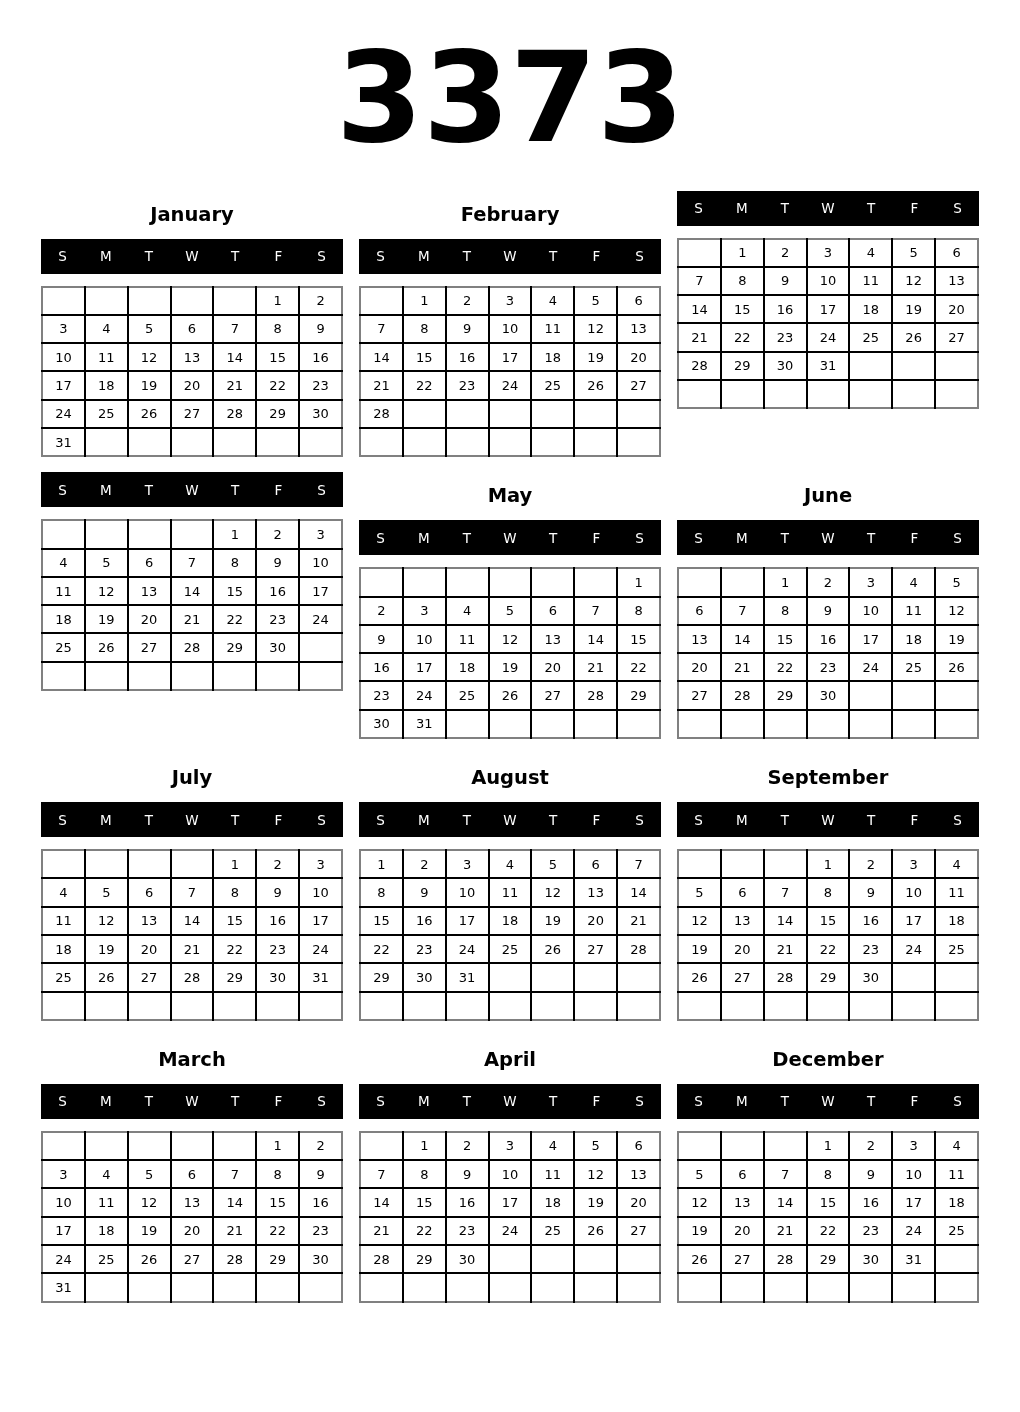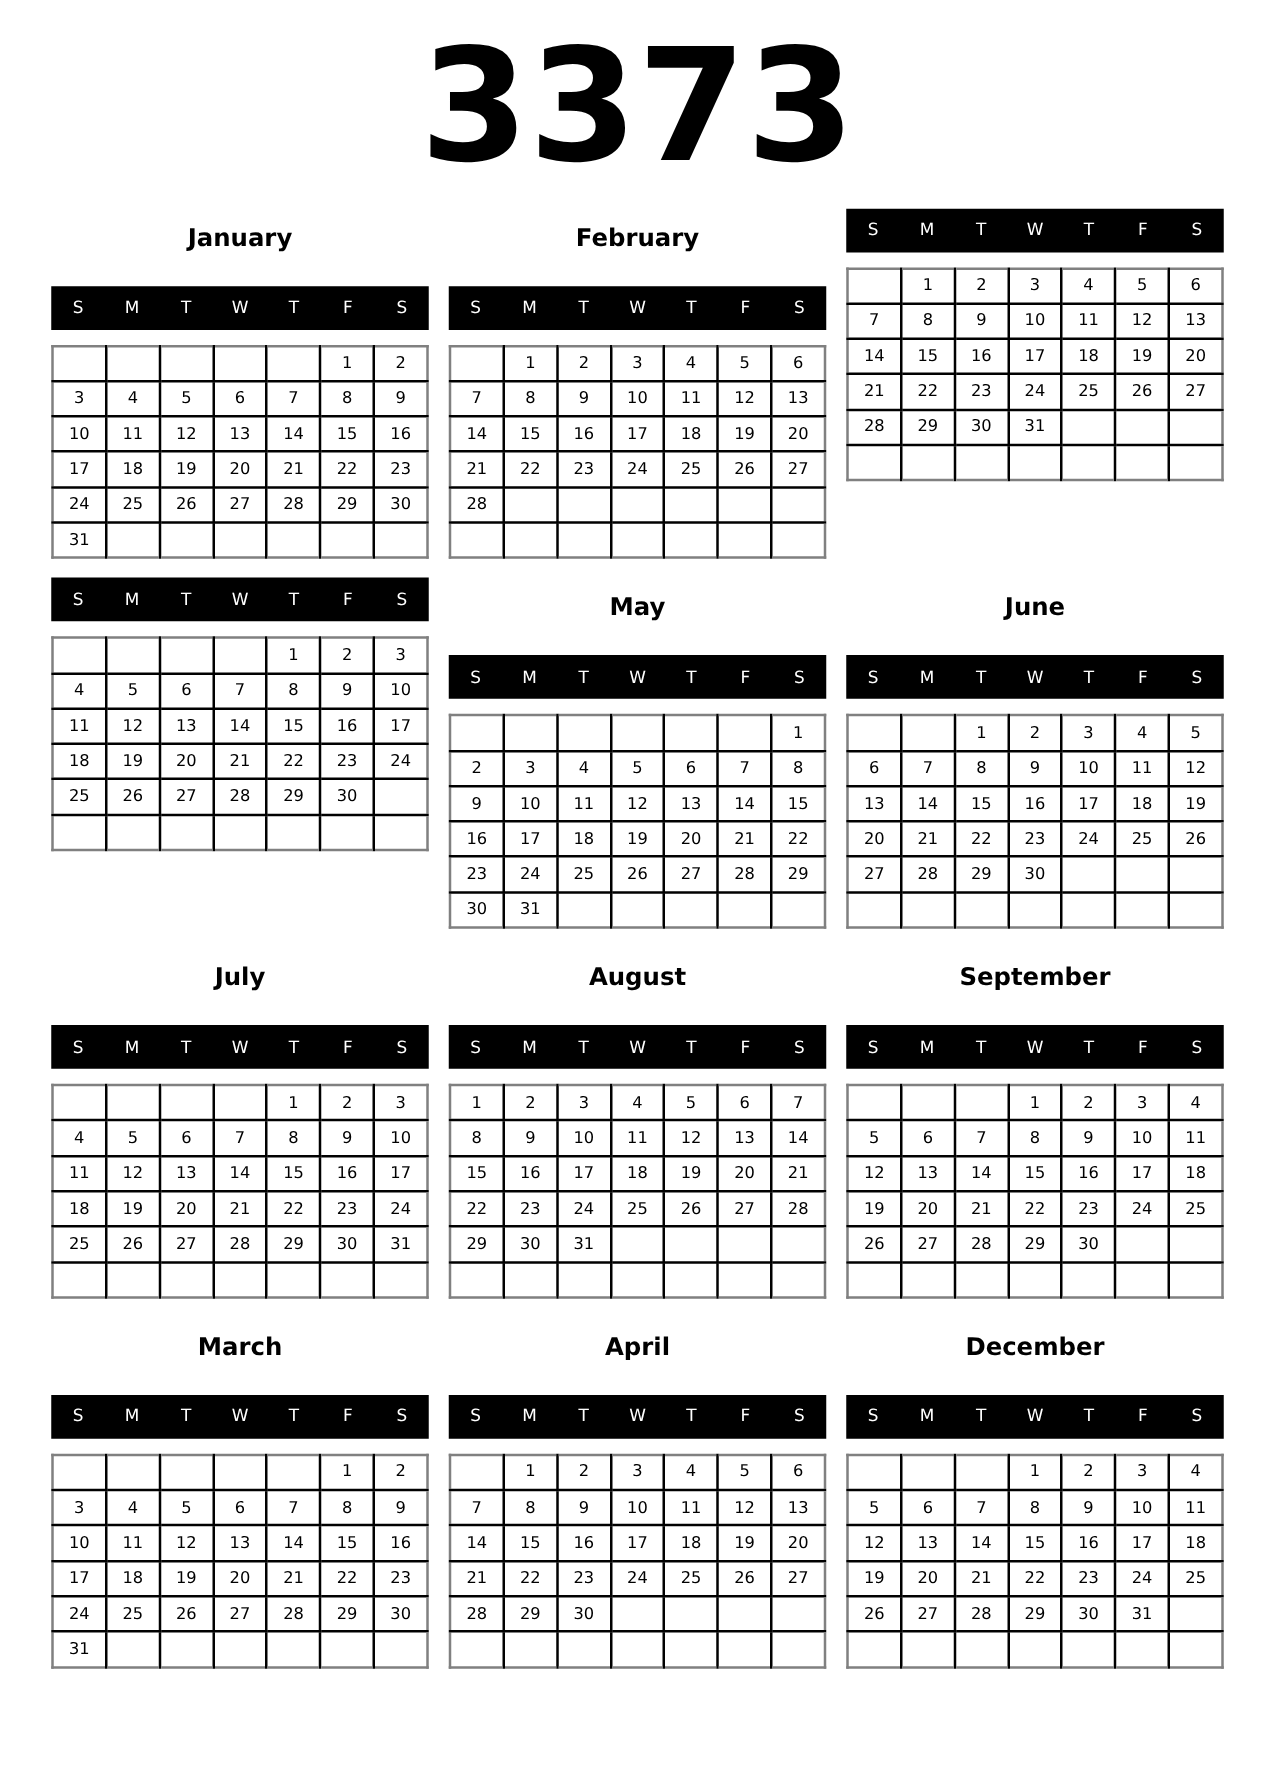--- a/index.html
+++ b/index.html
@@ -10,41 +10,41 @@
     color: #000000;
   }
   .page {
     position: relative;
     width: 1020px;
     height: 1412px;
     background: #ffffff;
     overflow: hidden;
   }
   .year-title {
-    margin: 4px;
+    margin: 16px;
     padding-top: 6px;
     text-align: center;
     font-size: 125px;
     font-weight: bold;
     line-height: 1.22;
     letter-spacing: 0px;
   }
   .months {
     display: grid;
     grid-template-columns: repeat(3, 1fr);
     column-gap: 16px;
     row-gap: 15px;
     margin: 2px 41px 0 41px;
   }
   .month {
     width: 100%;
   }
   .month-name {
     margin: 0;
-    padding: 12px 0 27px 0;
+    padding: 12px 0 13px 0;
     text-align: center;
     font-size: 19.5px;
     font-weight: bold;
     line-height: 23px;
   }
   .weekday-header {
     display: flex;
     background: var(--header-bg, #000000);
     height: 35px;
     align-items: center;

